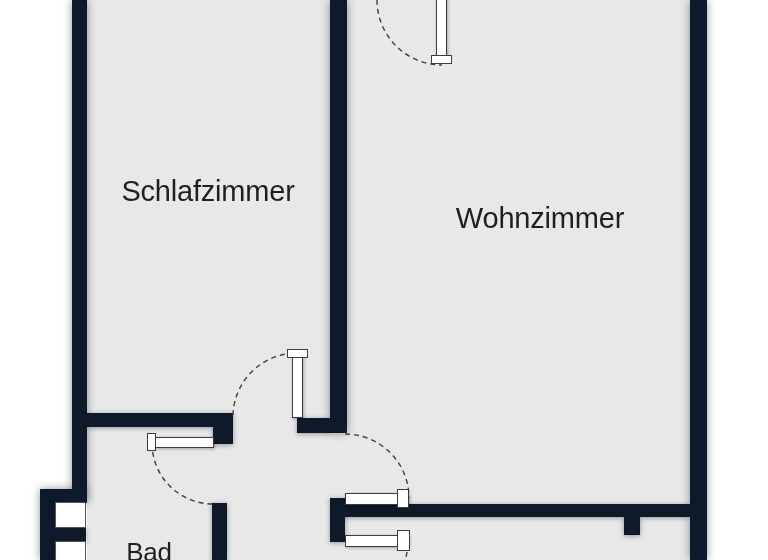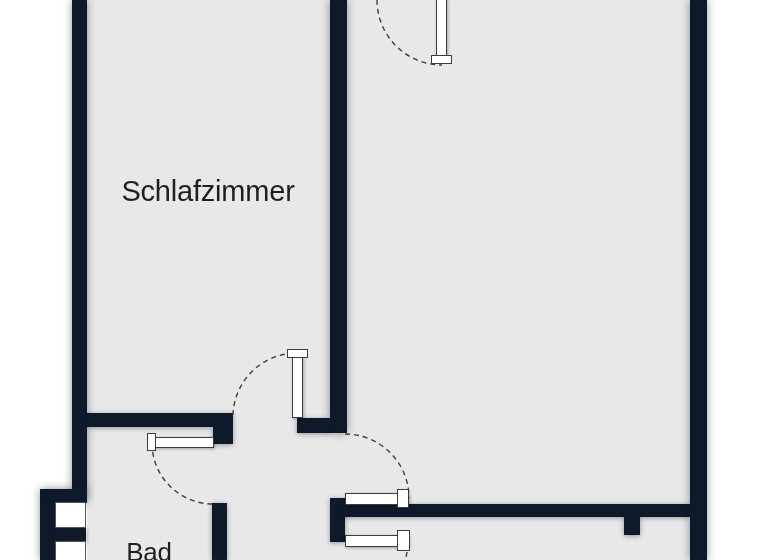--- a/index.html
+++ b/index.html
@@ -85,15 +85,16 @@
   <div class="leaf" style="left:150px;top:437px;width:64px;height:11px;"></div>
   <div class="cap" style="left:147px;top:433px;width:9px;height:18px;"></div>
 
   <div class="leaf" style="left:345px;top:493px;width:64px;height:12px;"></div>
   <div class="cap" style="left:397px;top:489px;width:12px;height:19px;"></div>
 
   <div class="leaf" style="left:345px;top:535px;width:64px;height:12px;"></div>
   <div class="cap" style="left:397px;top:530px;width:13px;height:21px;"></div>
 
   <div class="room-label center" style="left:208px;top:191px;">Schlafzimmer</div>
+  <div class="room-label center" style="left:540px;top:218px;">Wohnzimmer</div>
   <div class="room-label topleft small" style="left:149px;top:539px;">Bad</div>
 
 </div>
 
 </body></html>

